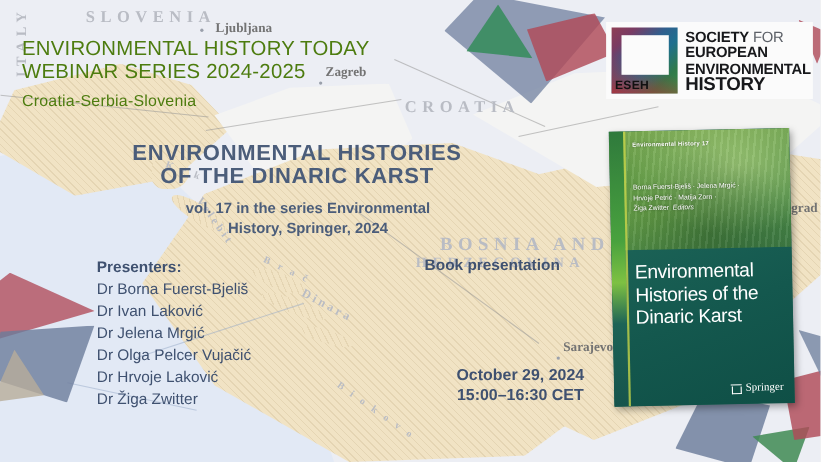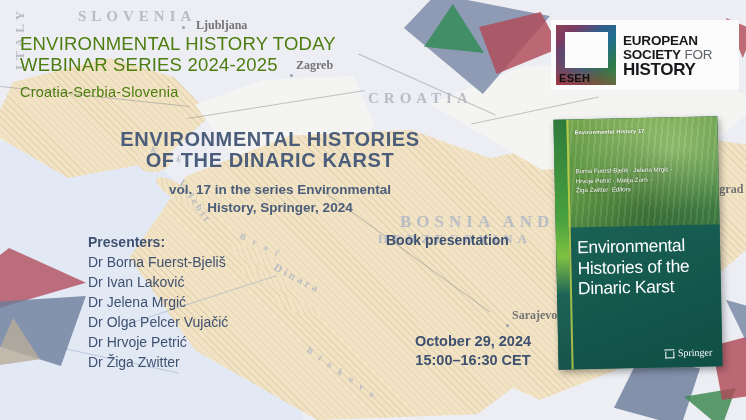--- a/index.html
+++ b/index.html
@@ -336,42 +336,43 @@
   <div class="subtitle-line" id="sub1">vol. 17 in the series Environmental</div>
   <div class="subtitle-line" id="sub2">History, Springer, 2024</div>
 
   <div id="presenters-block">
     <div id="presenters-head">Presenters:</div>
     <div id="presenters-list">
         <div class="presenter">Dr Borna Fuerst-Bjeliš</div>
         <div class="presenter">Dr Ivan Laković</div>
         <div class="presenter">Dr Jelena Mrgić</div>
         <div class="presenter">Dr Olga Pelcer Vujačić</div>
-        <div class="presenter">Dr Hrvoje Petrić</div>
+        <div class="presenter">Dr Hrvoje Laković</div>
         <div class="presenter">Dr Žiga Zwitter</div>
       </div>
   </div>
 
   <div id="bookpres">Book presentation</div>
 
   <div id="datetime-block">
     <div class="dateline">October 29, 2024</div>
     <div class="dateline">15:00–16:30 CET</div>
   </div>
 
 
   <div id="eseh-logo">
     <div id="eseh-mark">
       <div id="eseh-grad"></div>
       <div id="eseh-hole"></div>
       <div id="eseh-word">ESEH</div>
     </div>
     <div id="eseh-text">
+      <div class="eseh-tl"><span>SOCIETY</span><span class="thin">&nbsp;</span><span class="thin">FOR</span></div>
       <div class="eseh-tl">EUROPEAN</div>
-      <div class="eseh-tl"><span>SOCIETY</span><span class="thin">&nbsp;</span><span class="thin">FOR</span></div>
+      <div class="eseh-tl">ENVIRONMENTAL</div>
       <div class="eseh-tl big">HISTORY</div>
     </div>
   </div>
 
   <div id="book">
     <div id="book-lower"></div>
     <div id="book-photo"></div>
     <div id="book-spine"></div>
     <div id="book-spine-line"></div>
 

